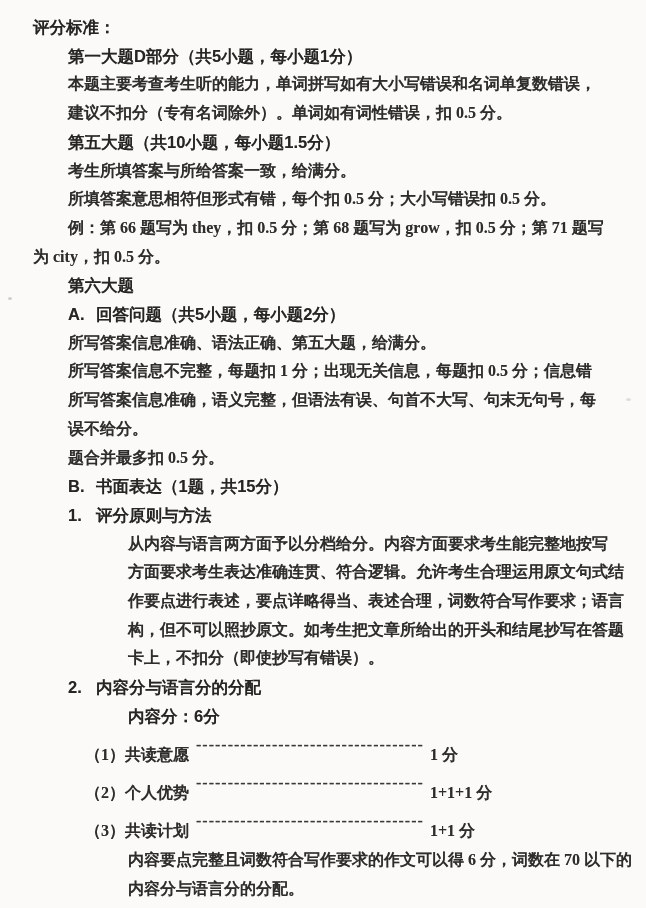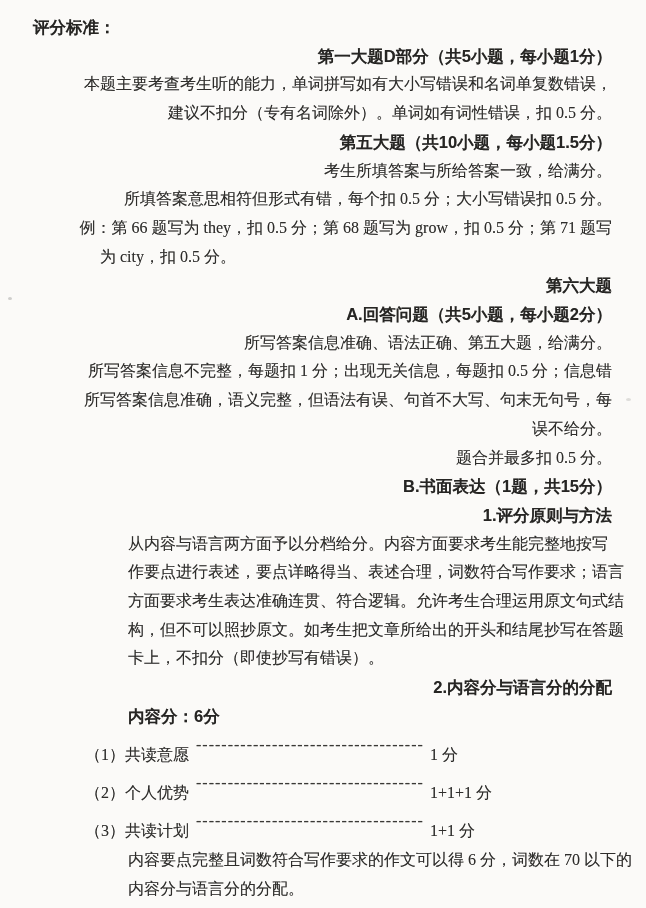--- a/index.html
+++ b/index.html
@@ -17,31 +17,32 @@
     background: #fbfaf8;
     font-family: "Liberation Serif", "DejaVu Serif", serif;
     font-size: 16px;
     color: #2e2d2b;
     overflow: hidden;
     text-shadow: 0 0 0.6px rgba(70,70,70,0.45);
   }
   .line {
     line-height: 28.7px;
     white-space: nowrap;
+    font-weight: bold;
   }
   
   .h {
     font-family: "Liberation Sans", "DejaVu Sans", sans-serif;
     font-weight: 700;
     font-size: 16.5px;
     color: #262523;
   }
-  .ind1 { margin-left: 35px; text-align: right; }   
+  .ind1 { margin-left: 35px; }   
   .ind2 { margin-left: 95px; }   
-  .hang { margin-left: 67px; }   
+  .hang { }   
   .brk  { margin-left: 52px; }   
   .num {
     display: inline-block;
     width: 28px;
   }
   .leader {
     display: inline-block;
     width: 228px;
     overflow: hidden;
     white-space: nowrap;
@@ -88,22 +89,22 @@
   <div class="line ind1">所写答案信息准确、语法正确、第五大题，给满分。</div>
   <div class="line ind1">所写答案信息不完整，每题扣 1 分；出现无关信息，每题扣 0.5 分；信息错</div>
   <div class="line ind1">所写答案信息准确，语义完整，但语法有误、句首不大写、句末无句号，每</div>
   <div class="line ind1">误不给分。</div>
   <div class="line ind1">题合并最多扣 0.5 分。</div>
 
   <div class="line h ind1"><span class="num">B.</span><span>书面表达（1题，共15分）</span></div>
 
   <div class="line h ind1"><span class="num">1.</span><span>评分原则与方法</span></div>
   <div class="line ind2">从内容与语言两方面予以分档给分。内容方面要求考生能完整地按写</div>
+  <div class="line ind2">方面要求考生表达准确连贯、符合逻辑。允许考生合理运用原文句式结</div>
   <div class="line ind2">作要点进行表述，要点详略得当、表述合理，词数符合写作要求；语言</div>
-  <div class="line ind2">方面要求考生表达准确连贯、符合逻辑。允许考生合理运用原文句式结</div>
   <div class="line ind2">构，但不可以照抄原文。如考生把文章所给出的开头和结尾抄写在答题</div>
   <div class="line ind2">卡上，不扣分（即使抄写有错误）。</div>
 
   <div class="line h ind1"><span class="num">2.</span><span>内容分与语言分的分配</span></div>
   <div class="line h ind2">内容分：6分</div>
 
   <div class="line brk"><span>（1）共读意愿</span><span class="leader">------------------------------------------------------------------------</span><span>1 分</span></div>
   <div class="line brk"><span>（2）个人优势</span><span class="leader">------------------------------------------------------------------------</span><span>1+1+1 分</span></div>
   <div class="line brk"><span>（3）共读计划</span><span class="leader">------------------------------------------------------------------------</span><span>1+1 分</span></div>
 

